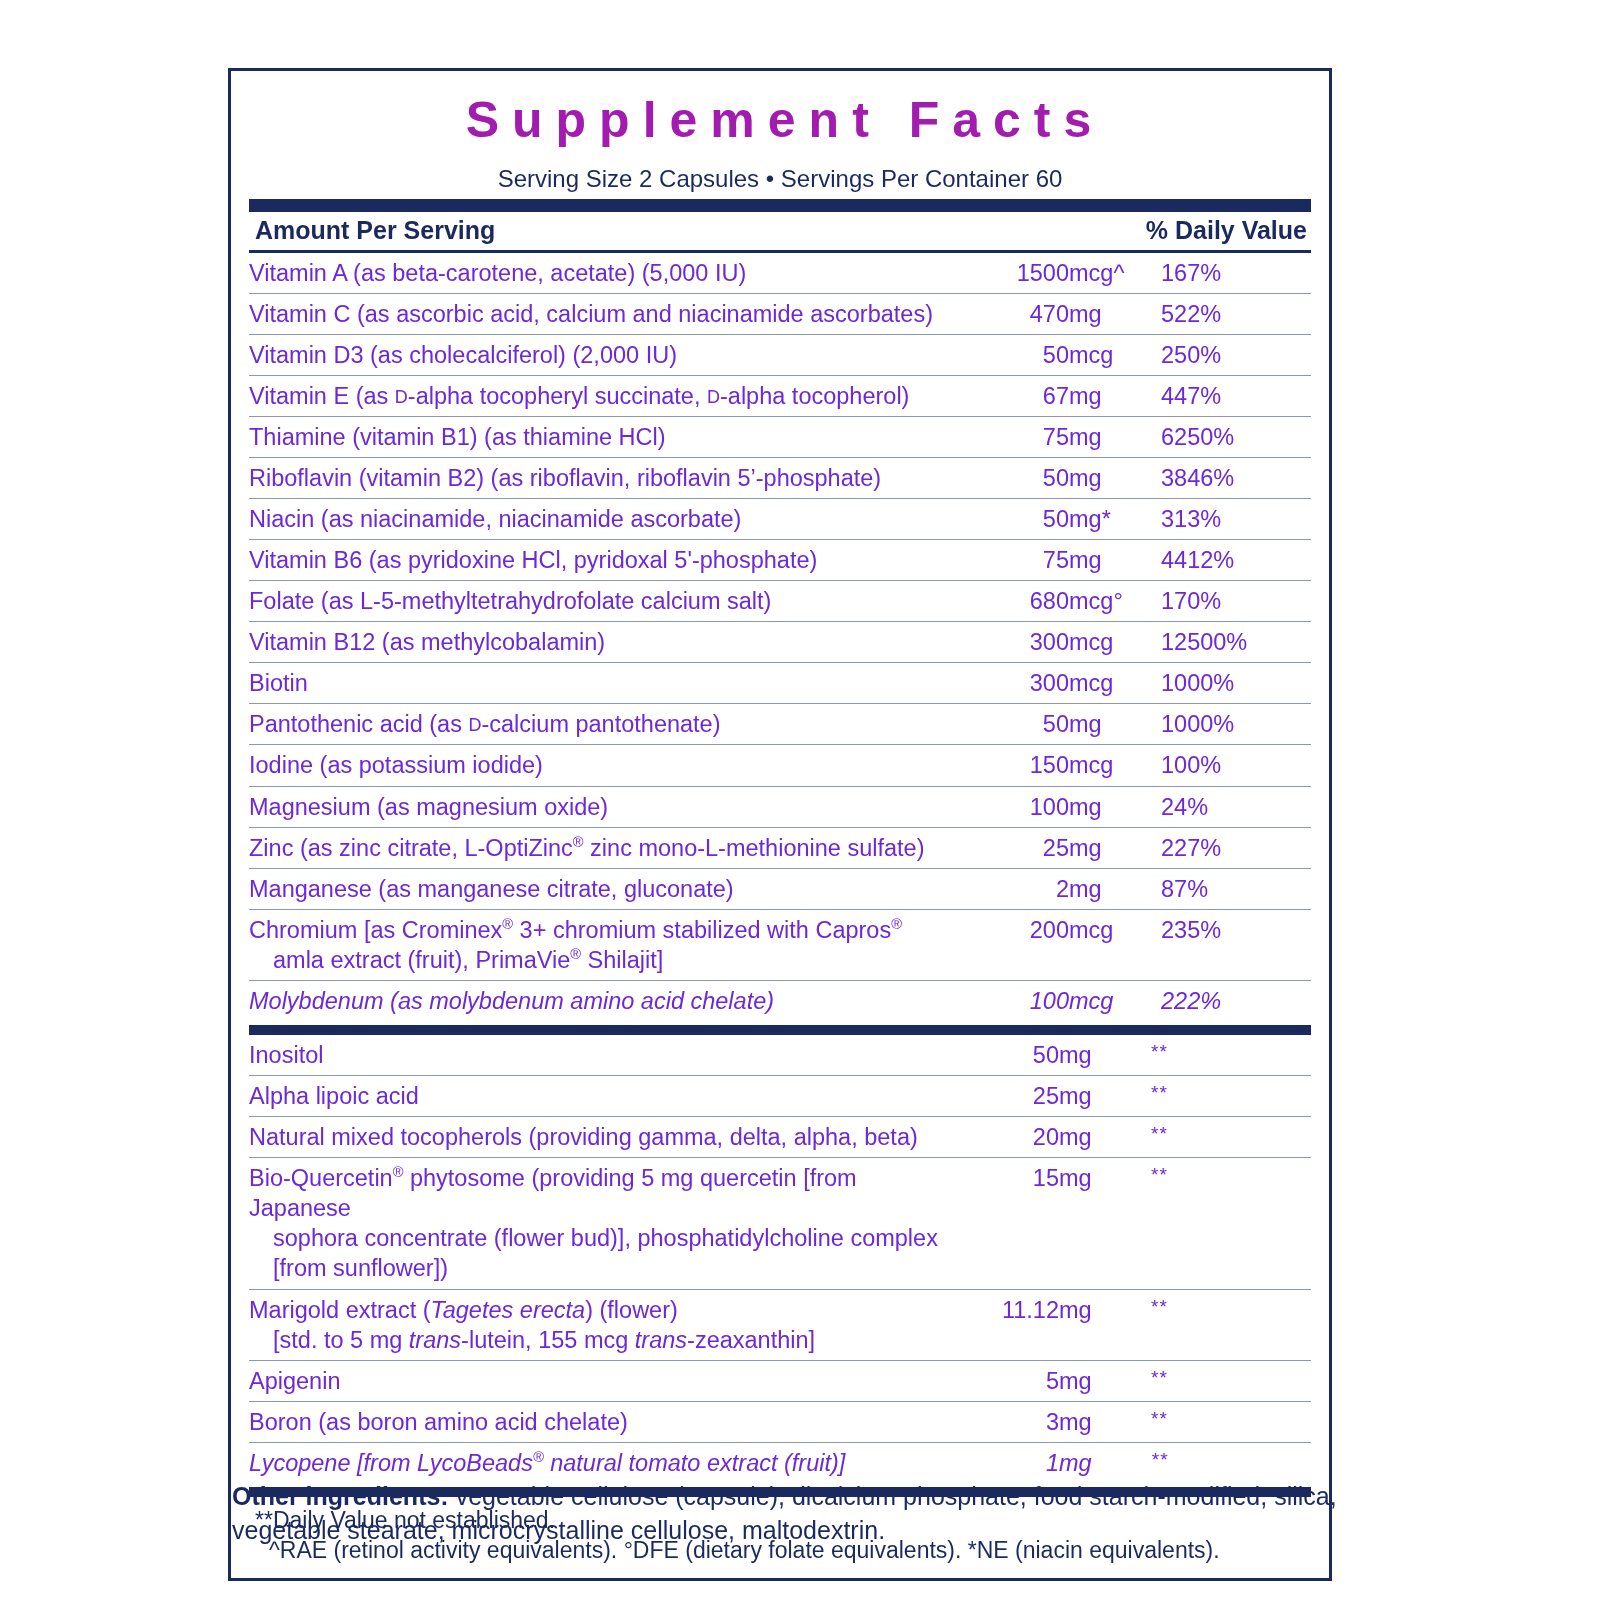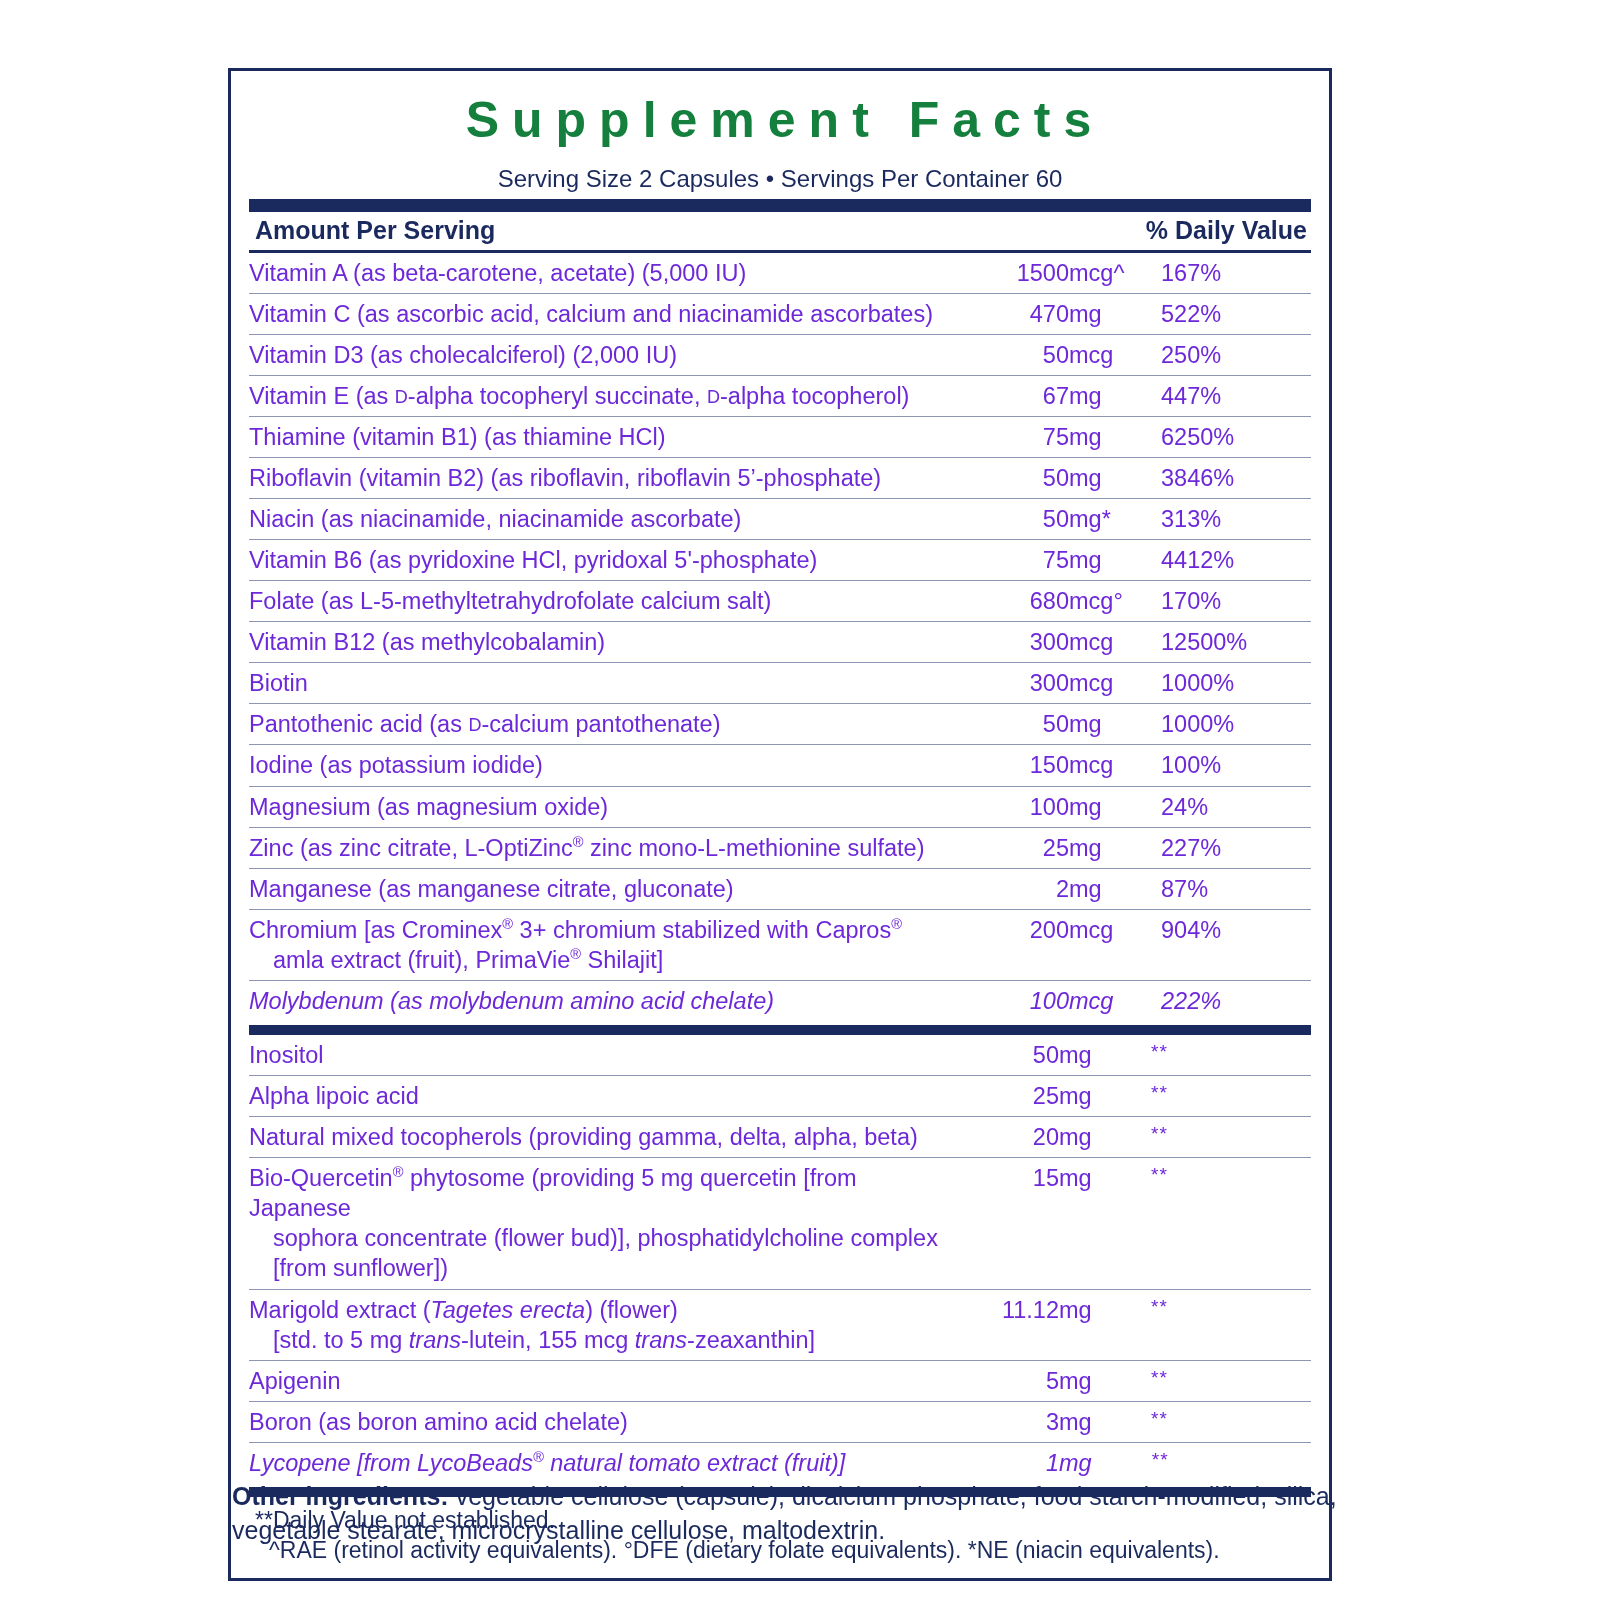--- a/index.html
+++ b/index.html
@@ -22,21 +22,21 @@
     width: 1104px;
     box-sizing: border-box;
     border: 3px solid #1b2a5e;
     background: #ffffff;
     padding: 12px 18px 10px 18px;
   }
   .title {
     font-size: 50px;
     font-weight: bold;
     letter-spacing: 13px;
-    color: #15803d;
+    color: #a21caf;
     text-align: center;
     line-height: 1.25;
     margin: 6px 0 2px 0;
     padding-left: 10px;
   }
   .serving-line {
     font-size: 24px;
     color: #1b2a5e;
     text-align: center;
     margin: 13px 0 6px 0;
@@ -228,21 +228,21 @@
         <tr>
           <td class="name">Manganese (as manganese citrate, gluconate)</td>
           <td class="amtnum">2</td>
           <td class="amtunit">mg</td>
           <td class="dv">87%</td>
         </tr>
         <tr>
           <td class="name">Chromium [as Crominex<sup>®</sup> 3+ chromium stabilized with Capros<sup>®</sup><span class="indent">amla extract (fruit), PrimaVie<sup>®</sup> Shilajit]</span></td>
           <td class="amtnum">200</td>
           <td class="amtunit">mcg</td>
-          <td class="dv">904%</td>
+          <td class="dv">235%</td>
         </tr>
         <tr>
           <td class="name">Molybdenum (as molybdenum amino acid chelate)</td>
           <td class="amtnum">100</td>
           <td class="amtunit">mcg</td>
           <td class="dv">222%</td>
         </tr>
       </tbody>
   </table>
 

